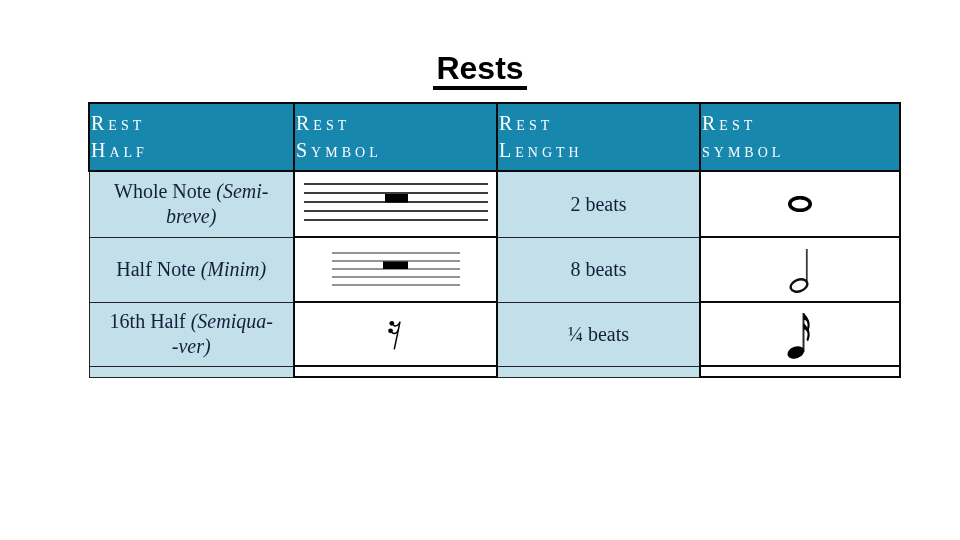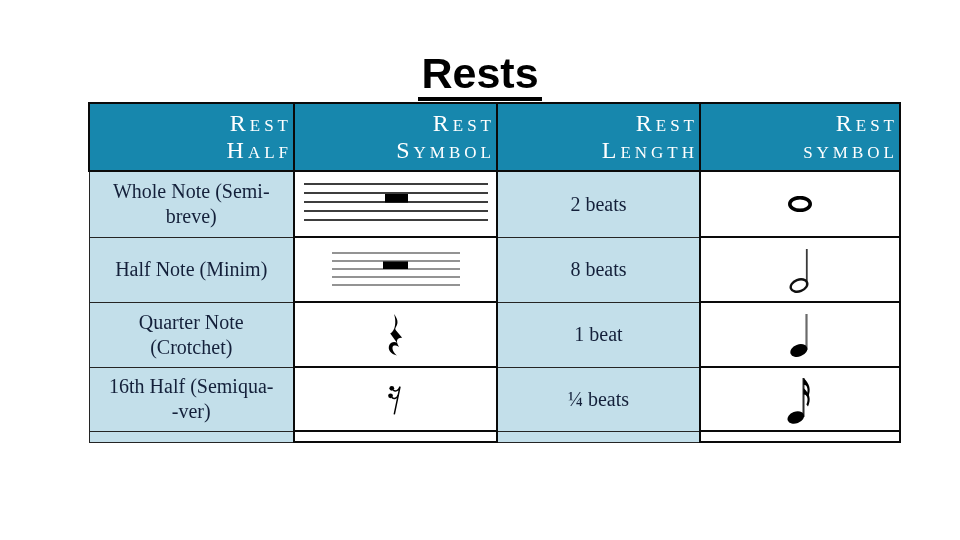--- a/index.html
+++ b/index.html
@@ -5,50 +5,50 @@
   html,body { margin:0; padding:0; }
   body {
     width:960px; height:540px; position:relative; overflow:hidden;
     background: var(--c-page_bg, #ffffff);
     font-family: "Liberation Serif", serif;
   }
   .title-wrap { position:absolute; top:52px; left:0; width:960px; text-align:center; }
   .title {
     display:inline-block;
     font-family:"Liberation Sans", sans-serif;
-    font-weight:bold; font-size:43px; line-height:1.02;
+    font-weight:bold; font-size:32px; line-height:1.02;
     color: var(--c-title, #000);
     border-bottom:4px solid var(--c-title, #000);
     padding:0 3px 1px 3px;
   }
   .table-clip {
     position:absolute; left:88px; top:102px; width:815px; height:403px;
     overflow:hidden;
   }
   table.rests { border-collapse:collapse; table-layout:fixed; width:811px; }
   th {
     background: var(--c-header_bg, #1787ad);
     color: var(--c-header_text, #fff);
     border:2px solid var(--c-grid, #0a0a0a);
     font-weight:normal; font-variant:small-caps;
-    font-size:24px; letter-spacing:4px; line-height:27px;
-    text-align:right; vertical-align:middle;
+    font-size:20px; letter-spacing:4px; line-height:27px;
+    text-align:left; vertical-align:middle;
   }
   th span { display:block; }
   td {
     border:1px solid #242424;
     text-align:center; vertical-align:middle;
   }
   td.txt {
     background: var(--c-row_bg, #c3dfea);
     color: var(--c-body_text, #14203a);
     font-size:20px; line-height:25px; padding:2px 6px;
   }
   td.sym { background:#ffffff; border:2px solid var(--c-grid, #0a0a0a); }
-  .it { }
+  .it { font-style:italic; }
   .glyph { display:block; margin:0 auto; }
   .l { min-height:0; }
 </style>
 </head>
 <body>
 
 <div class="title-wrap">
   <span class="title">Rests</span>
 </div>
 
@@ -125,38 +125,20 @@
     </td>
     <td class="txt">8 beats</td>
     <td class="sym">
       <svg class="glyph" width="30" height="46" viewBox="0 0 30 46">
         <line x1="21.8" y1="2" x2="21.8" y2="38" stroke="#3a3a3a" stroke-width="1.8"></line>
         <ellipse cx="14" cy="38.5" rx="8.6" ry="5.8" fill="none" stroke="#101010" stroke-width="2.4" transform="rotate(-21 14 38.5)"></ellipse>
       </svg>
     </td>
   </tr>
 
-  <tr style="height:65px">
-    <td class="txt">
-      <div class="l"><span>Quarter Note</span><span class="it"></span></div>
-      <div class="l it">(Crotchet)</div>
-    </td>
-    <td class="sym">
-      <svg class="glyph" width="21" height="42" viewBox="0 0 20 44">
-        <path fill="#000" d="M8.5 0 C12 5 13.5 9 10.5 13.5 C9.5 15 9.5 16 10.8 17.6 L17 25 C11.5 24.5 9.8 28.5 13.8 34.5 C8.5 31.5 5.5 33 7.5 38.5 C8.3 40.5 9.8 42 11.5 43.5 C5 42 1.5 37.5 3.5 32.5 C5 29 9 28.5 11.5 30 L4.5 20.5 C10 17.5 11 8 8.5 0 Z"></path>
-      </svg>
-    </td>
-    <td class="txt">1 beat</td>
-    <td class="sym">
-      <svg class="glyph" width="30" height="46" viewBox="0 0 30 46">
-        <line x1="21.5" y1="2" x2="21.5" y2="38" stroke="#6a6a6a" stroke-width="2.2"></line>
-        <ellipse cx="13.8" cy="38.5" rx="8.8" ry="6" fill="#000" transform="rotate(-21 13.8 38.5)"></ellipse>
-      </svg>
-    </td>
-  </tr>
 
 
   <tr style="height:64px">
     <td class="txt">
       <div class="l"><span>16th Half </span><span class="it">(Semiqua-</span></div>
       <div class="l it">-ver)</div>
     </td>
     <td class="sym">
       <svg class="glyph" width="17" height="33" viewBox="0 0 20 40">
         <circle cx="5.5" cy="6.5" r="2.9" fill="#000"></circle>

